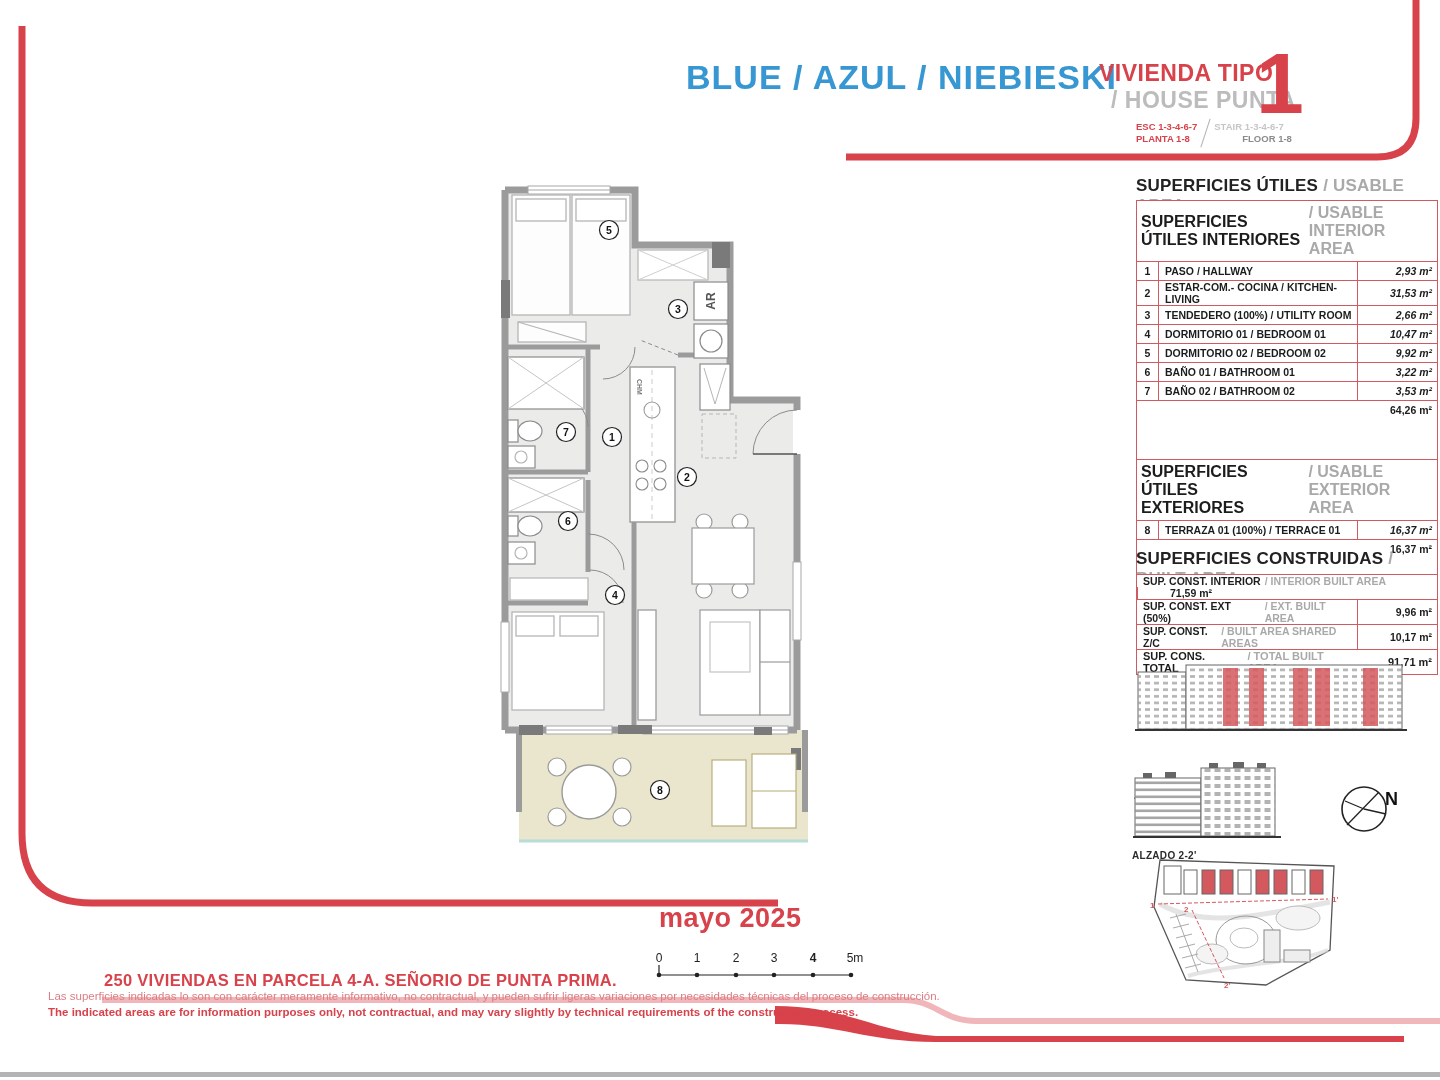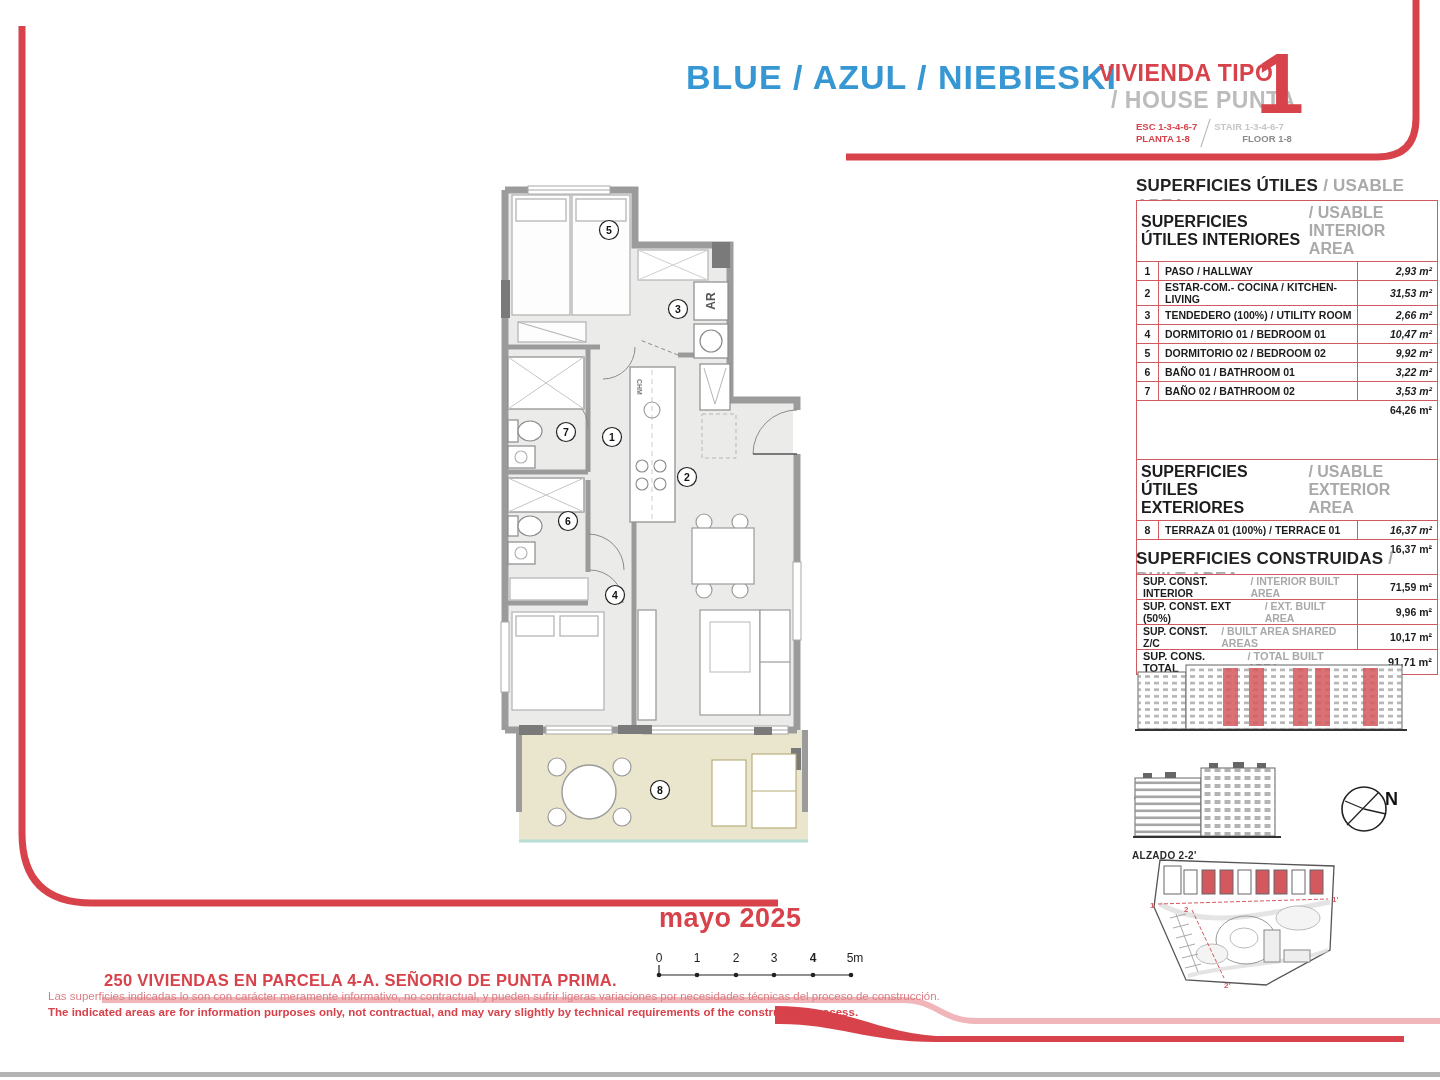--- a/index.html
+++ b/index.html
@@ -34,21 +34,21 @@
   .thead .en { color:#a9a9a9; margin-left:4px; }
   .c-num { width:22px; display:flex; align-items:center; justify-content:center; border-right:1px solid #cf5b60; }
   .c-name { flex:1; display:flex; align-items:center; padding-left:6px; }
   .c-val { width:80px; display:flex; align-items:center; justify-content:flex-end; padding-right:5px; border-left:1px solid #cf5b60;font-style:italic; }
   .trow.subtotal { justify-content:flex-end; border-top:1px solid #cf5b60; padding-right:5px; align-items:center; }
   .filler { border-top:none; }
   .trow.grand { min-height:26px; align-items:center; padding:0 5px; font-size:11px; }
   .trow.grand .en { color:#a9a9a9; margin-left:4px; }
   .trow.grand .gv { margin-left:auto; }
   .btrow { display:flex; align-items:stretch; border-top:1px solid #cf5b60; min-height:20px; font-size:10.5px; font-weight:bold; color:#1c1c1c; }
-  .btrow:first-child { border-top:none; }
+  .btrow:first-child { border-top:none;flex-direction:column; }
   .btrow .bl { flex:1; display:flex; align-items:center; padding-left:6px; }
   .btrow .bl .en { color:#a9a9a9; margin-left:4px; }
   .btrow .bv { width:80px; display:flex; align-items:center; justify-content:flex-end; padding-right:5px; border-left:1px solid #cf5b60; }
   .btrow.bgrand { min-height:24px; font-size:11px; }
   .btrow.bgrand .bv { border-left:none; }
 
   
   .alzado-label { position:absolute; font-size:10px; font-weight:bold; color:#2a2a2a; letter-spacing:.3px; }
 
   

